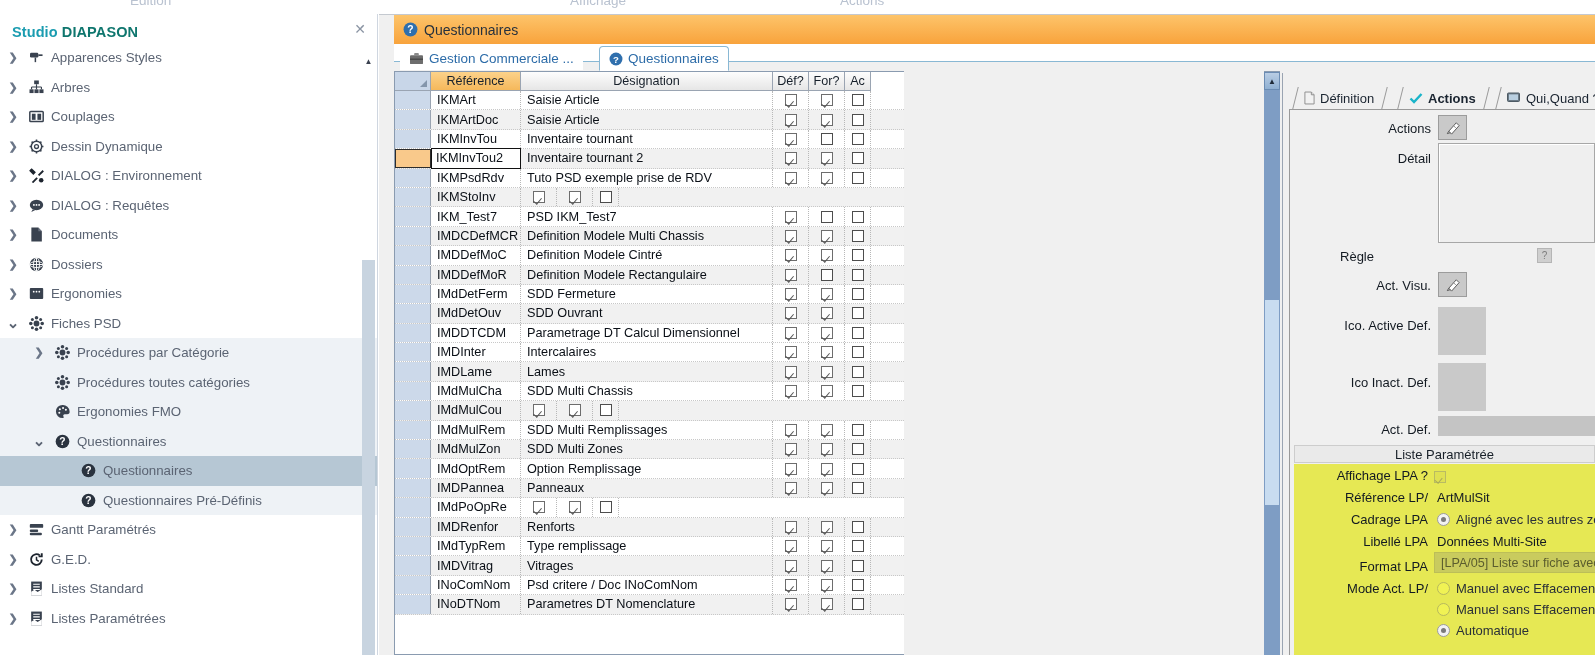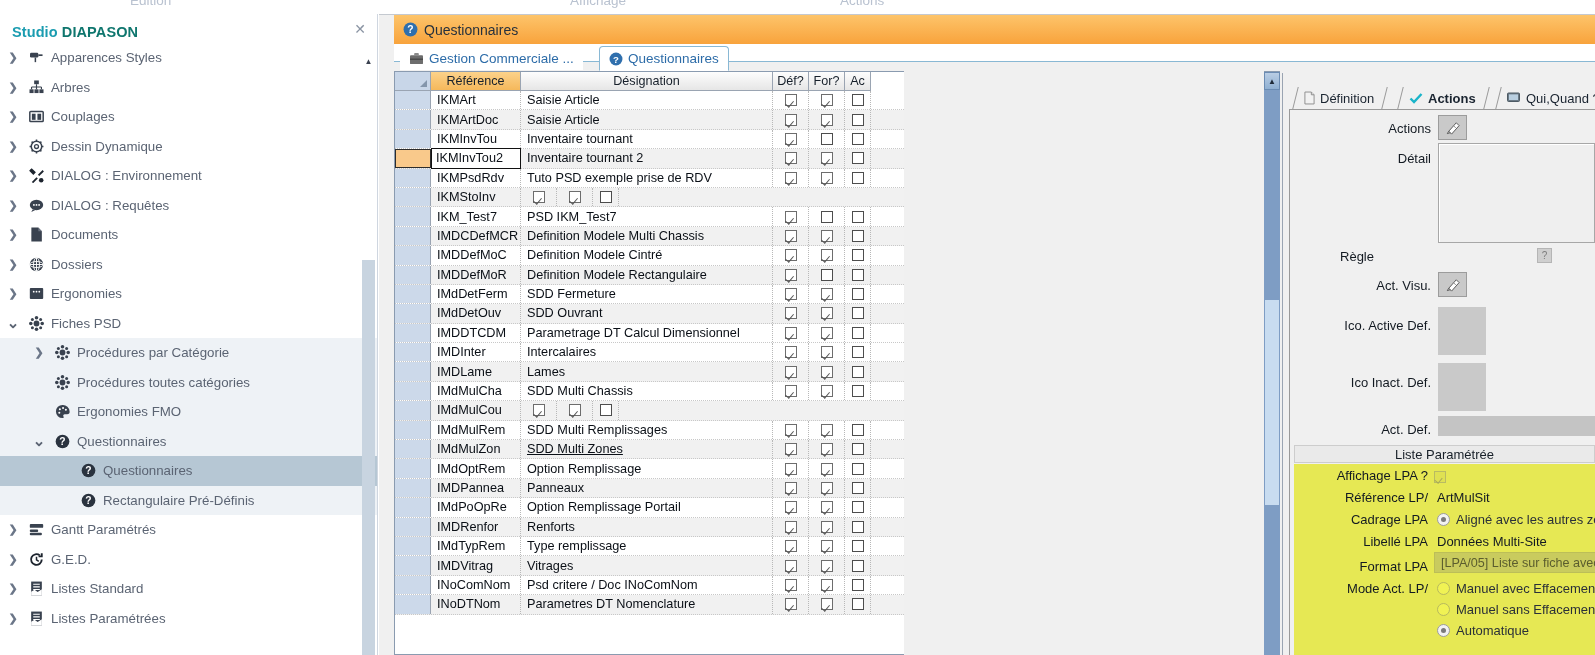--- a/index.html
+++ b/index.html
@@ -475,21 +475,21 @@
           <span class="sb-lbl">Questionnaires</span>
         </div>
         <div class="sb-row lvl2">
           <span class="sb-chev"></span>
           <span class="sb-ico">
             <svg width="15" height="15" viewBox="0 0 16 16">
               <circle cx="8" cy="8" r="7.3" fill="#2a333f"></circle>
               <text x="8" y="12" font-size="11" font-family="Liberation Sans" font-weight="bold" fill="#fff" text-anchor="middle">?</text>
             </svg>
           </span>
-          <span class="sb-lbl">Rectangulaire Pré-Définis</span>
+          <span class="sb-lbl">Questionnaires Pré-Définis</span>
         </div>
         <div class="sb-row lvl0">
           <span class="sb-chev">❯</span>
           <span class="sb-ico">
             <svg width="15" height="13" viewBox="0 0 16 14">
               <rect x="0.8" y="1.2" width="14.4" height="4" rx="1" fill="#39424f"></rect>
               <rect x="0.8" y="7" width="9" height="2.6" rx="1" fill="#39424f"></rect>
               <rect x="0.8" y="10.6" width="13" height="2.6" rx="1" fill="#39424f"></rect>
             </svg>
           </span>
@@ -836,21 +836,21 @@
             <div class="gc gc-chk" style="width: 36px; flex: 0 0 36px;">
               <span class="cb on lt"></span>
             </div>
             <div class="gc gc-chk" style="width: 26px; flex: 0 0 26px;">
               <span class="cb"></span>
             </div>
           </div>
           <div class="grow alt">
             <div class="gc gc-rowhdr" style="width: 36px; flex: 0 0 36px;"></div>
             <div class="gc gc-ref" style="width: 90px; flex: 0 0 90px;">IMdMulZon</div>
-            <div class="gc gc-des" style="width: 252px; flex: 0 0 252px; text-decoration: underline;">SDD Multi Zones</div>
+            <div class="gc gc-des" style="width: 252px; flex: 0 0 252px;">SDD Multi Zones</div>
             <div class="gc gc-chk" style="width: 36px; flex: 0 0 36px;">
               <span class="cb on lt"></span>
             </div>
             <div class="gc gc-chk" style="width: 36px; flex: 0 0 36px;">
               <span class="cb on lt"></span>
             </div>
             <div class="gc gc-chk" style="width: 26px; flex: 0 0 26px;">
               <span class="cb"></span>
             </div>
           </div>
@@ -878,21 +878,20 @@
             <div class="gc gc-chk" style="width: 36px; flex: 0 0 36px;">
               <span class="cb on lt"></span>
             </div>
             <div class="gc gc-chk" style="width: 26px; flex: 0 0 26px;">
               <span class="cb"></span>
             </div>
           </div>
           <div class="grow">
             <div class="gc gc-rowhdr" style="width: 36px; flex: 0 0 36px;"></div>
             <div class="gc gc-ref" style="width: 90px; flex: 0 0 90px;">IMdPoOpRe</div>
-            <div class="gc gc-des" style="width: 252px; flex: 0 0 252px;">Option Remplissage Portail</div>
             <div class="gc gc-chk" style="width: 36px; flex: 0 0 36px;">
               <span class="cb on lt"></span>
             </div>
             <div class="gc gc-chk" style="width: 36px; flex: 0 0 36px;">
               <span class="cb on lt"></span>
             </div>
             <div class="gc gc-chk" style="width: 26px; flex: 0 0 26px;">
               <span class="cb"></span>
             </div>
           </div>

